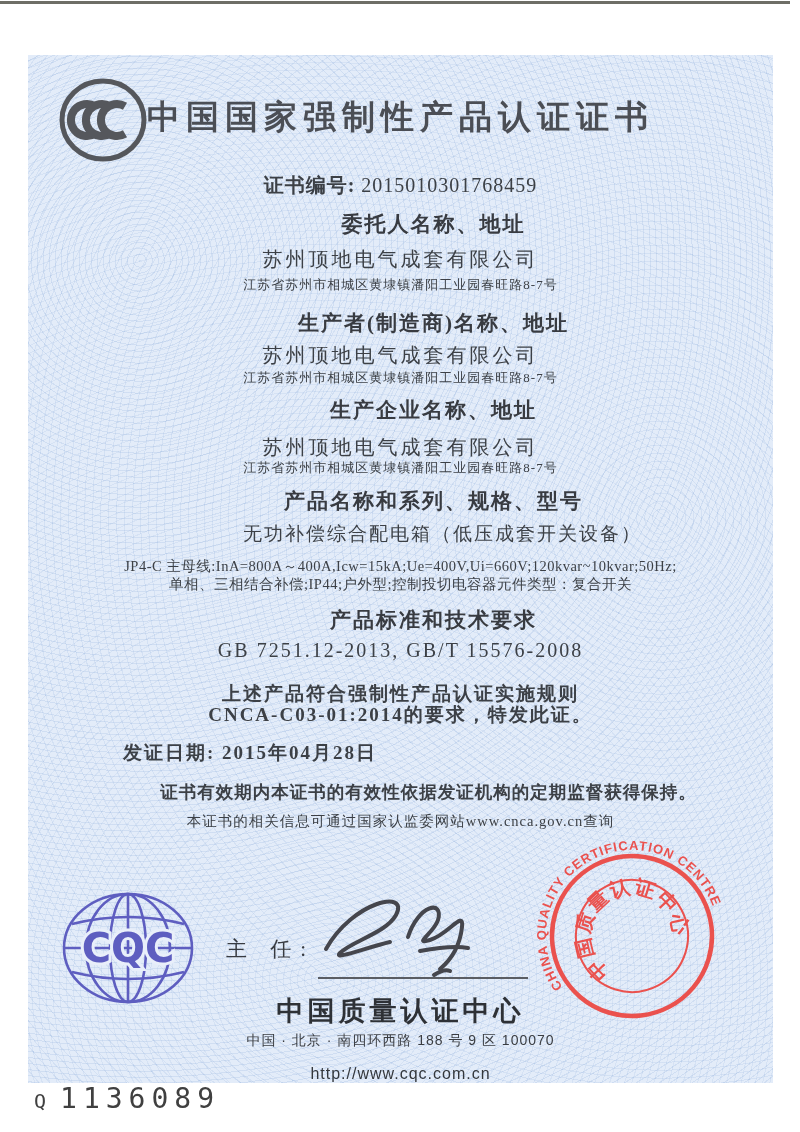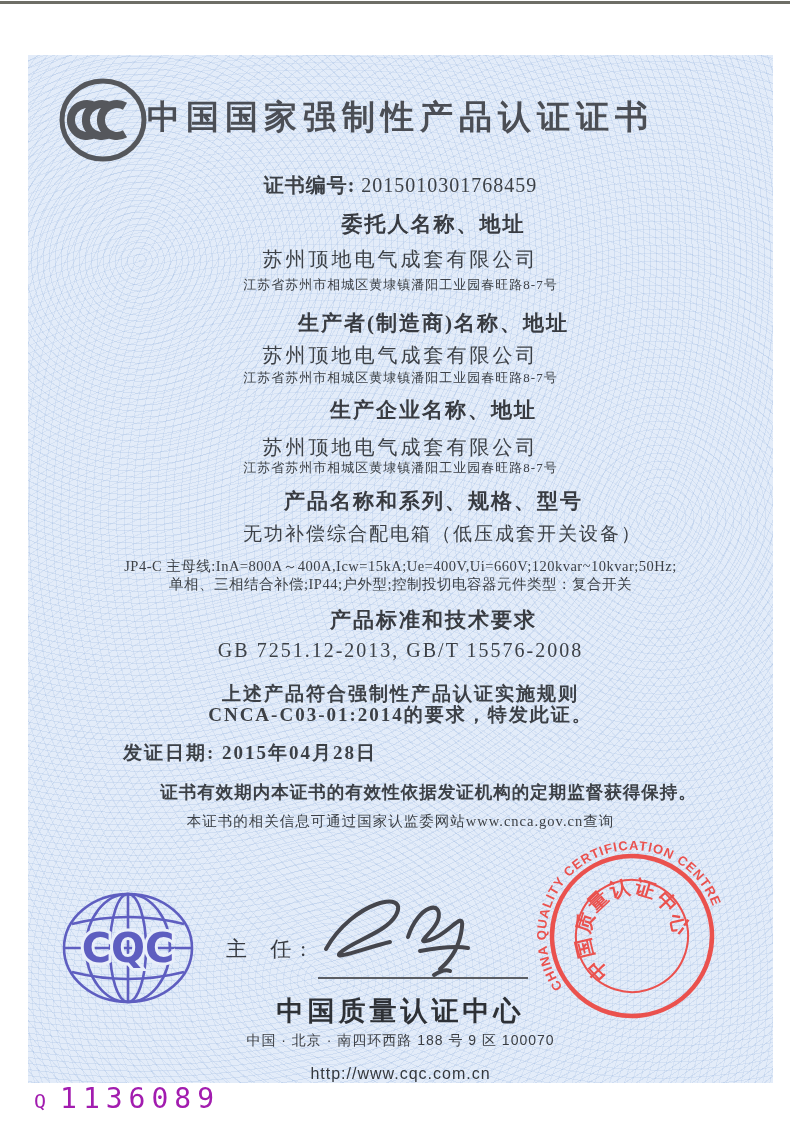--- a/index.html
+++ b/index.html
@@ -34,21 +34,21 @@
   .note2{top:757px;font-size:14.5px;letter-spacing:1px;}
   .ccc-logo{position:absolute;left:30px;top:22px;}
   .cqc-logo{position:absolute;left:32px;top:835px;}
   .director{position:absolute;left:198px;top:880px;font-size:21px;letter-spacing:9px;color:#383b41;font-weight:500;white-space:nowrap;}
   .signature{position:absolute;left:280px;top:832px;}
   .sig-line{position:absolute;left:290px;top:922px;width:210px;height:2px;background:#5a5d63;}
   .org-name{top:938px;font-family:"Liberation Sans","DejaVu Sans",sans-serif;font-size:27px;font-weight:600;letter-spacing:4px;color:#2e3136;}
   .org-addr{top:977px;font-family:Liberation Sans, sans-serif;font-size:14px;letter-spacing:1px;color:#3a3d42;}
   .org-url{top:998px;font-family:"Liberation Sans","DejaVu Sans",sans-serif;font-size:16px;font-weight:normal;letter-spacing:1px;color:#33373c;margin-top:12px;}
   .stamp{position:absolute;left:504px;top:781px;}
-  .serial{position:absolute;left:34px;top:1082px;color:#a21caf;font-family:"DejaVu Sans Mono","Liberation Mono",monospace;white-space:nowrap;}
+  .serial{position:absolute;left:34px;top:1082px;color:#404040;font-family:"DejaVu Sans Mono","Liberation Mono",monospace;white-space:nowrap;}
   .serial .q{font-size:20px;margin-right:14px;}
   .serial .num{font-size:28px;letter-spacing:6px;}
 </style>
 </head>
 <body>
 
 <div class="scan-line"></div>
 
 <div class="paper">
 

